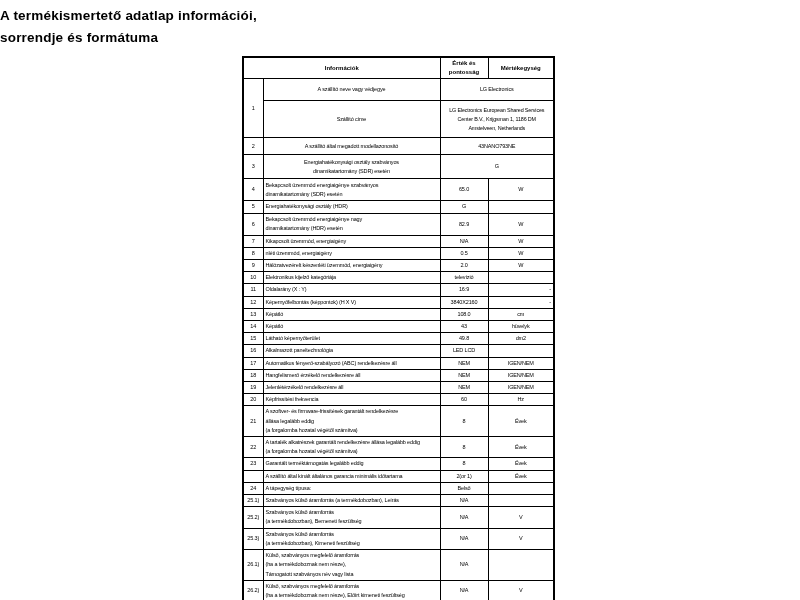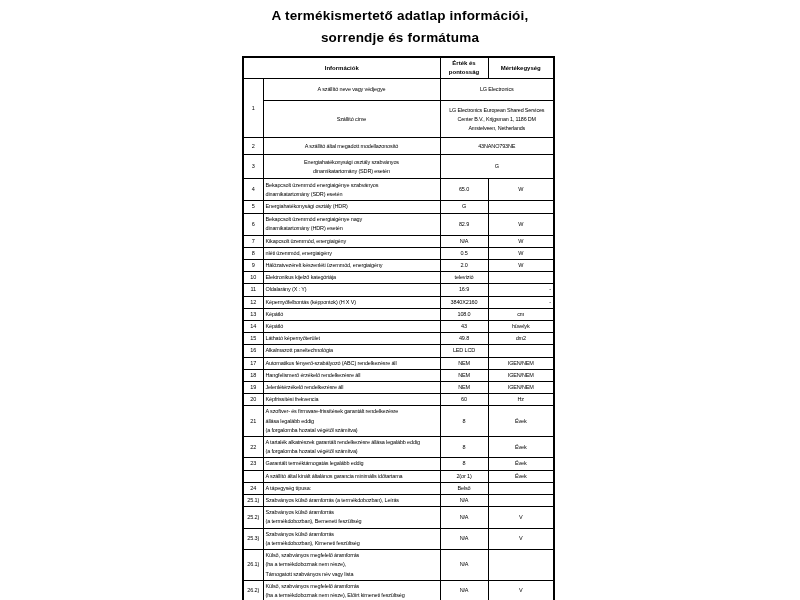--- a/index.html
+++ b/index.html
@@ -3,21 +3,21 @@
 <meta charset="utf-8">
 <style>
   html,body{margin:0;padding:0;}
   body{
     width:800px;height:600px;background:#ffffff;color:#000;
     font-family:"Liberation Sans","DejaVu Sans",sans-serif;
     position:relative;overflow:hidden;
   }
   .page-title{
     position:absolute;top:5px;left:0;width:800px;
-    text-align:center;font-weight:bold;font-size:13.5px;line-height:22px;
+    font-weight:bold;font-size:13.5px;line-height:22px;
     white-space:pre-line;letter-spacing:0.2px;
   }
   table.sheet{
     position:absolute;left:242px;top:56px;width:311px;
     border-collapse:collapse;table-layout:fixed;
     border:2px solid #000;
     font-size:5.5px;line-height:9.2px;letter-spacing:-0.15px;color:#000;
   }
   col.c-num{width:20px;}
   col.c-info{width:177px;}

